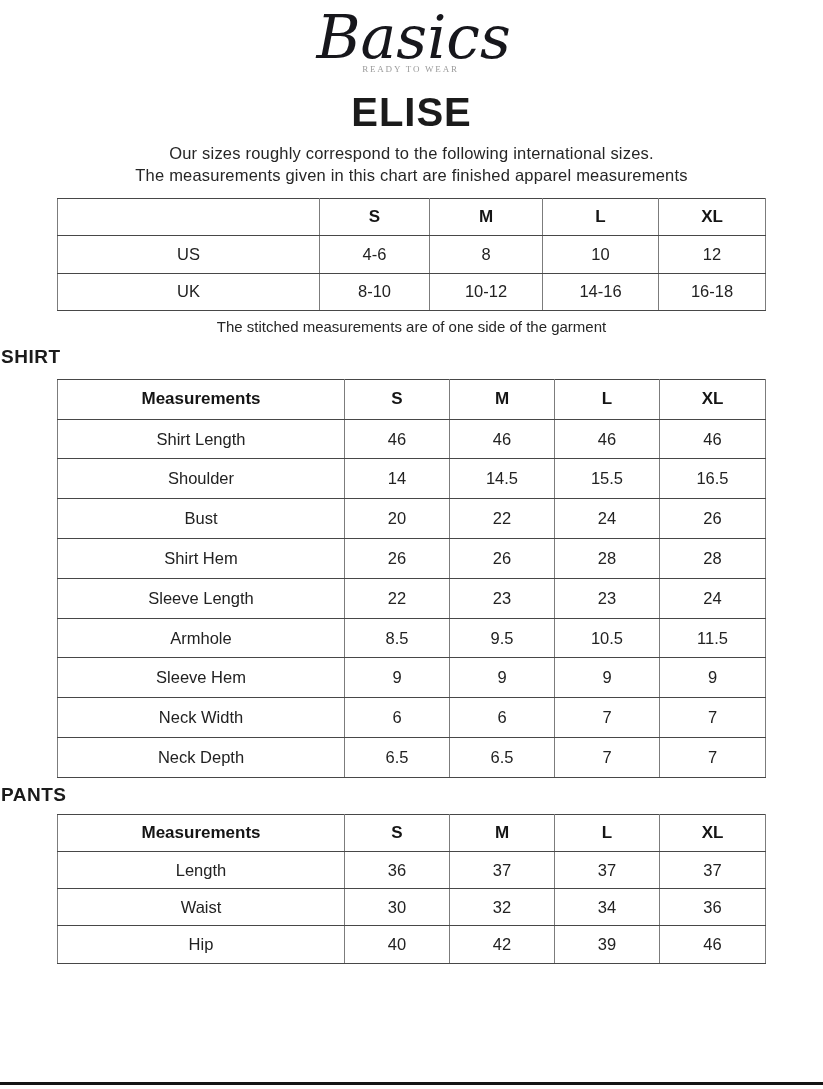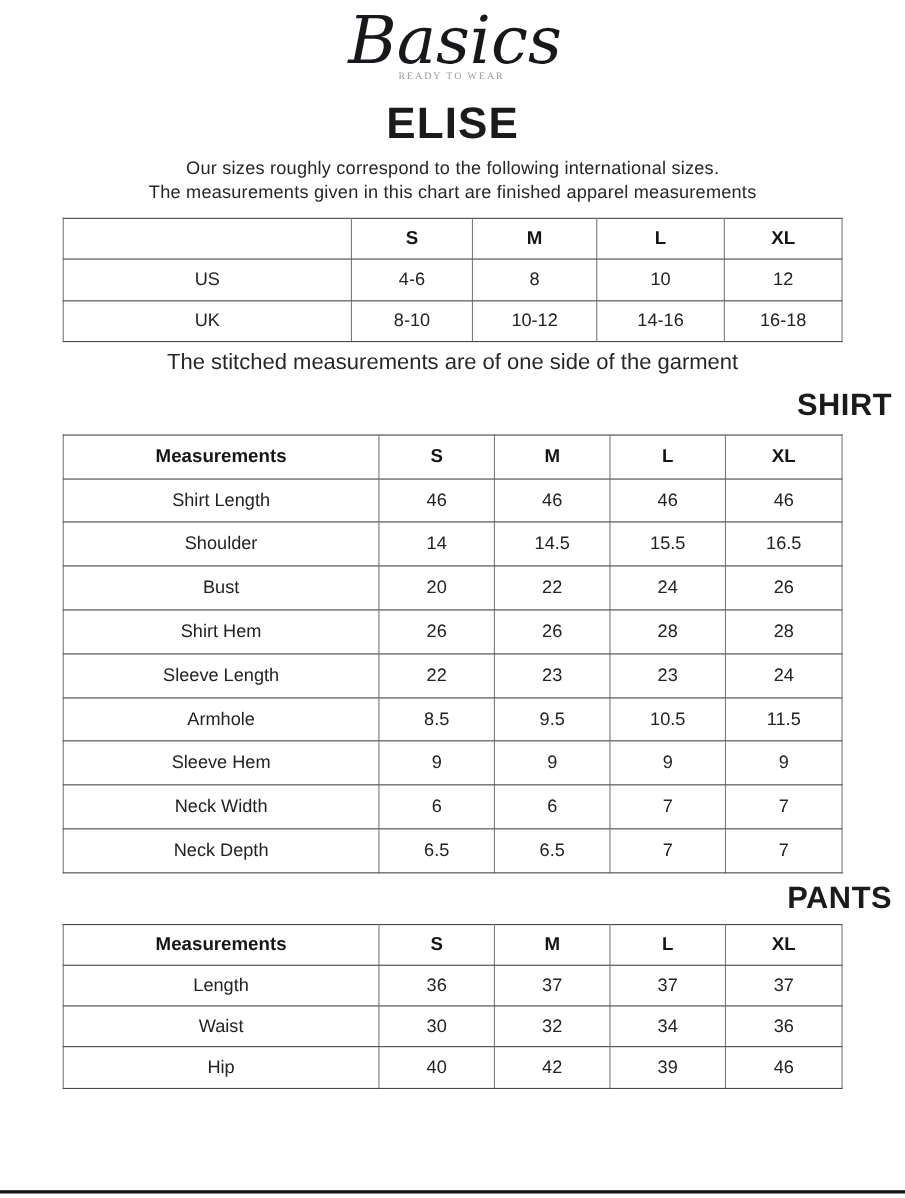--- a/index.html
+++ b/index.html
@@ -55,27 +55,27 @@
   .section-heading {
     margin: 27px 0 0;
     text-align: center;
     font-size: 18.5px;
     font-weight: 700;
     color: #1b1b1b;
   }
   .section-sub {
     margin: 7px 0 0;
     text-align: center;
-    font-size: 20px;
+    font-size: 15px;
     color: #262626;
   }
   .garment-title {
-    margin: 11px 12px 0;
-    text-align: right;
-    font-size: 28px;
+    margin: 11px 1px 0;
+    text-align: left;
+    font-size: 19px;
     font-weight: 700;
     letter-spacing: 0.5px;
     color: #1b1b1b;
   }
   .garment-title.pants { margin-top: 6px; }
 
   
   table.tbl {
     width: 708px;
     margin: 13px auto 0;

